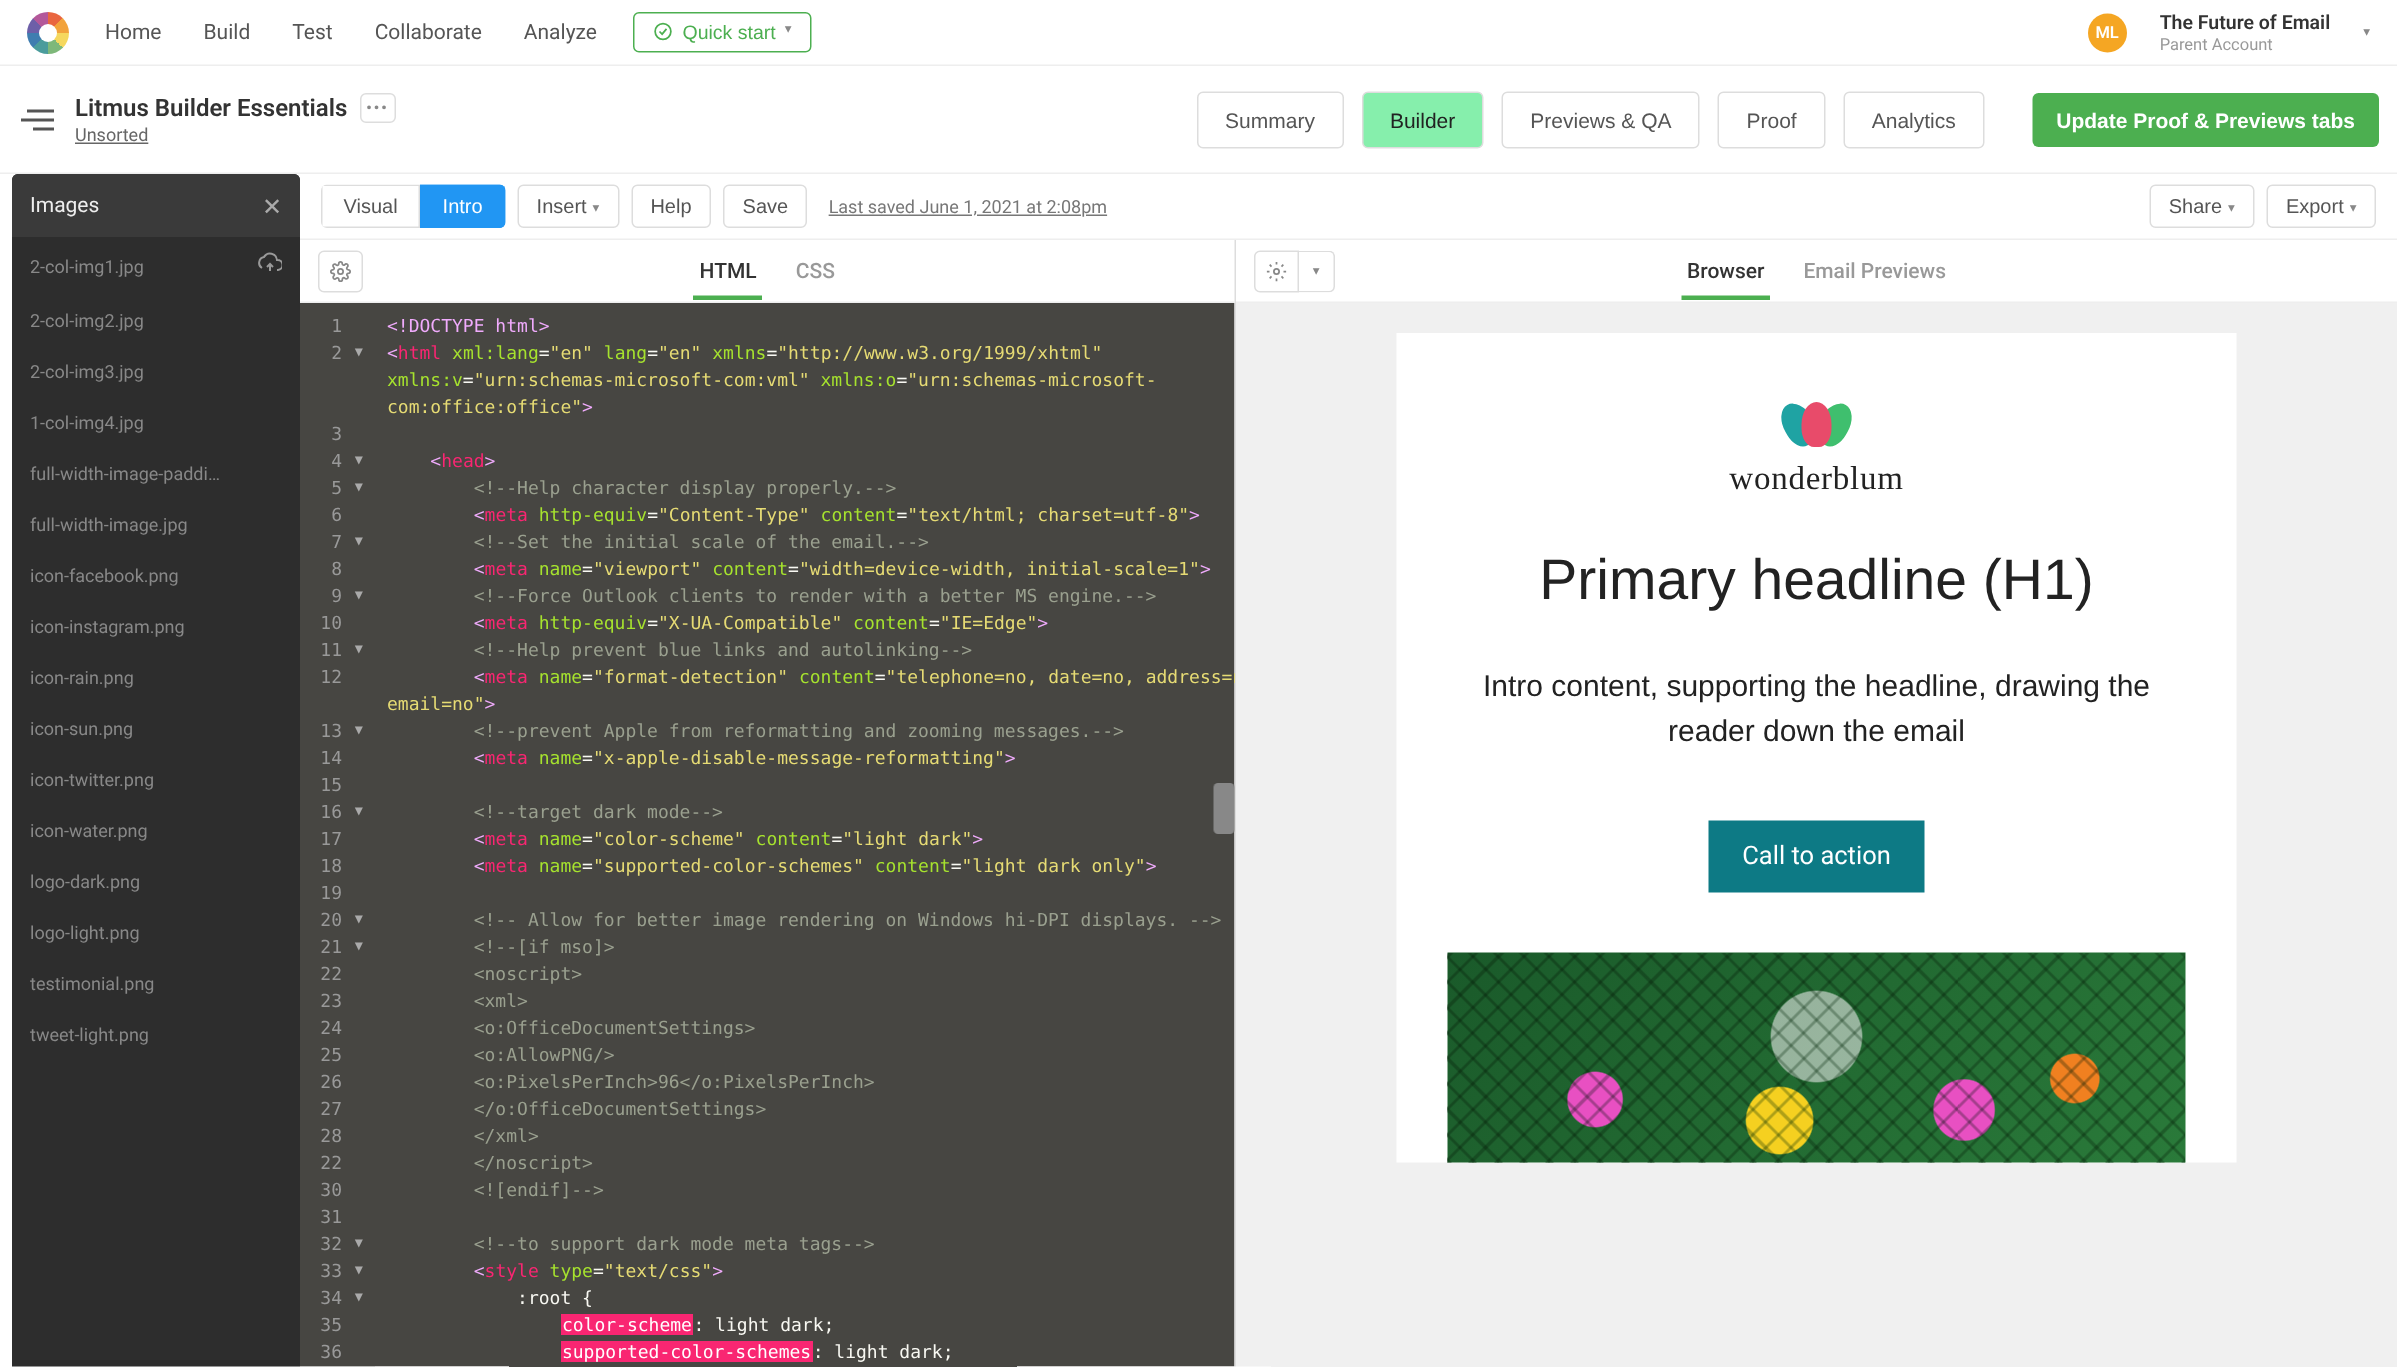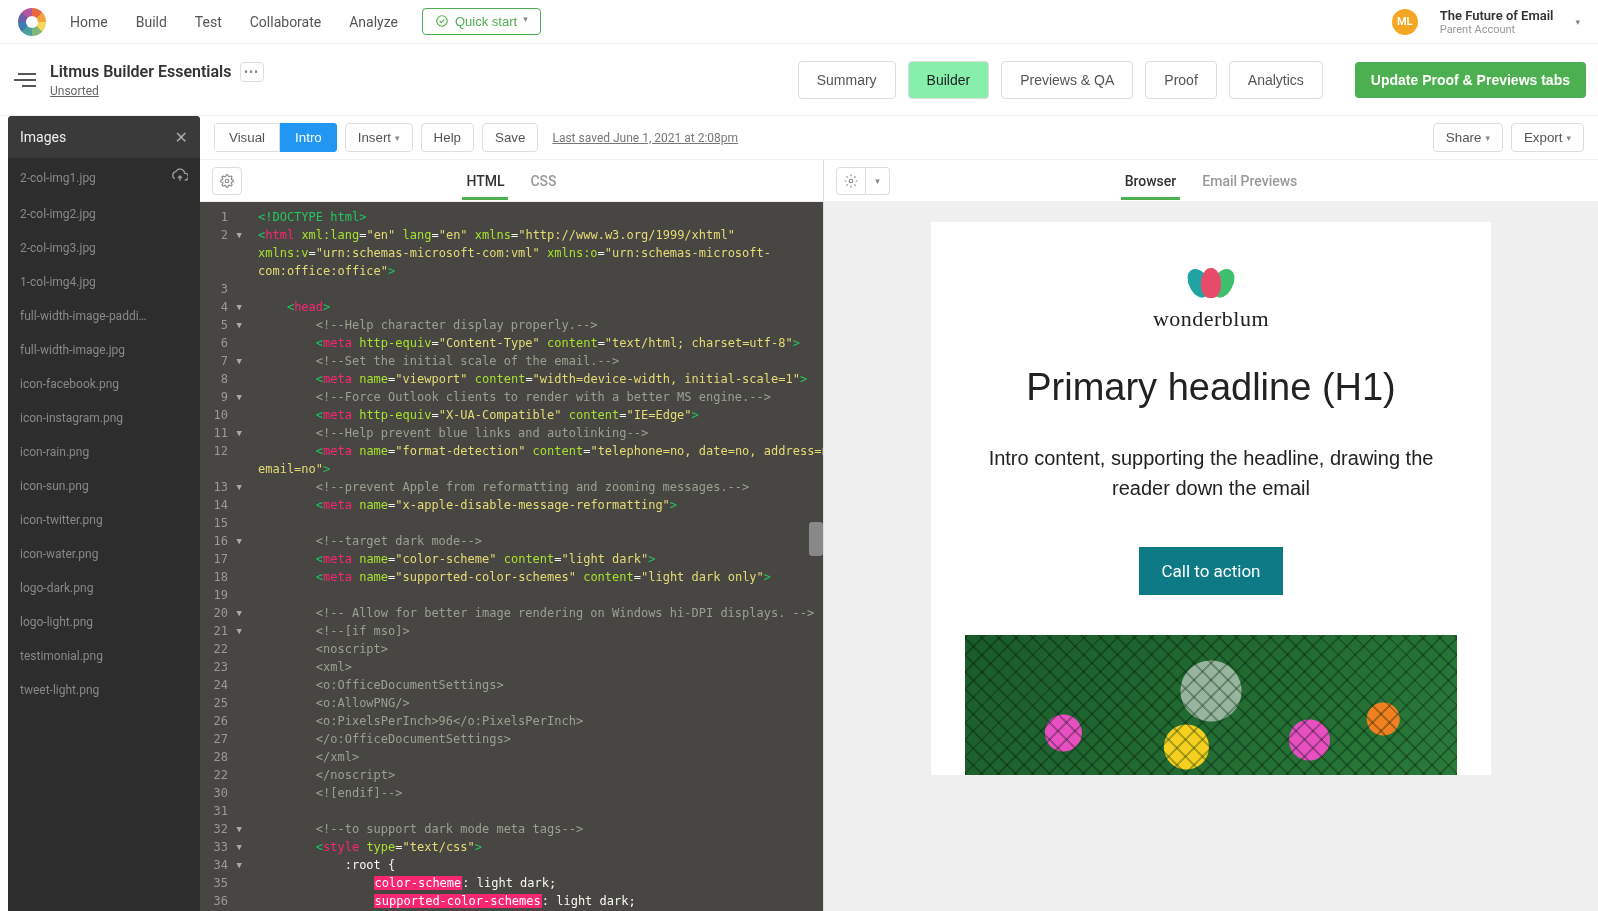--- a/index.html
+++ b/index.html
@@ -67,21 +67,21 @@
 .code-area{flex:1; background:#474642; display:flex; font-family:"Menlo","Monaco","Consolas",monospace; font-size:12px; line-height:18px; overflow:hidden;position:relative;}
 .gutter{background:#474642; color:#999; text-align:right; padding:6px 8px 6px 4px; user-select:none; width:50px;}
 .gutter .ln{display:flex;justify-content:flex-end;gap:6px;align-items:center;height:18px;}
 .gutter .fold{color:#aaa;font-size:9px;width:8px;}
 .code{flex:1; padding:6px 8px; color:#f8f8f2; overflow:auto; white-space:pre;}
 .c-comment{color:#9aa08f;}
 .c-tag{color:#f92672;}
 .c-attr{color:#a6e22e;}
 .c-op{color:#f8f8f2;}
 .c-string{color:#e6db74;}
-.c-punc{color:#22c55e;}
+.c-punc{color:#f0abfc;}
 .c-hl{background:#f92672;color:#fff;padding:0 1px;}
 .scrollthumb{position:absolute;right:0;top:320px;width:14px;height:34px;background:#888;border-radius:3px;}
 
 
 .preview-section{flex:1; display:flex; flex-direction:column; background:#f0f0f0;}
 .preview-tabs{height:42px; background:#fff; border-bottom:1px solid #eee; display:flex; align-items:center; padding:0 12px; gap:18px;}
 .preview-tabs .gear-group{display:flex;}
 .preview-tabs .gear-group .gear-box{border-radius:4px 0 0 4px;}
 .preview-tabs .gear-group .gear-box.dd{border-radius:0 4px 4px 0;border-left:none;width:24px;}
 .ptab{color:#999; cursor:pointer; padding:10px 4px; position:relative; font-weight:500;}

